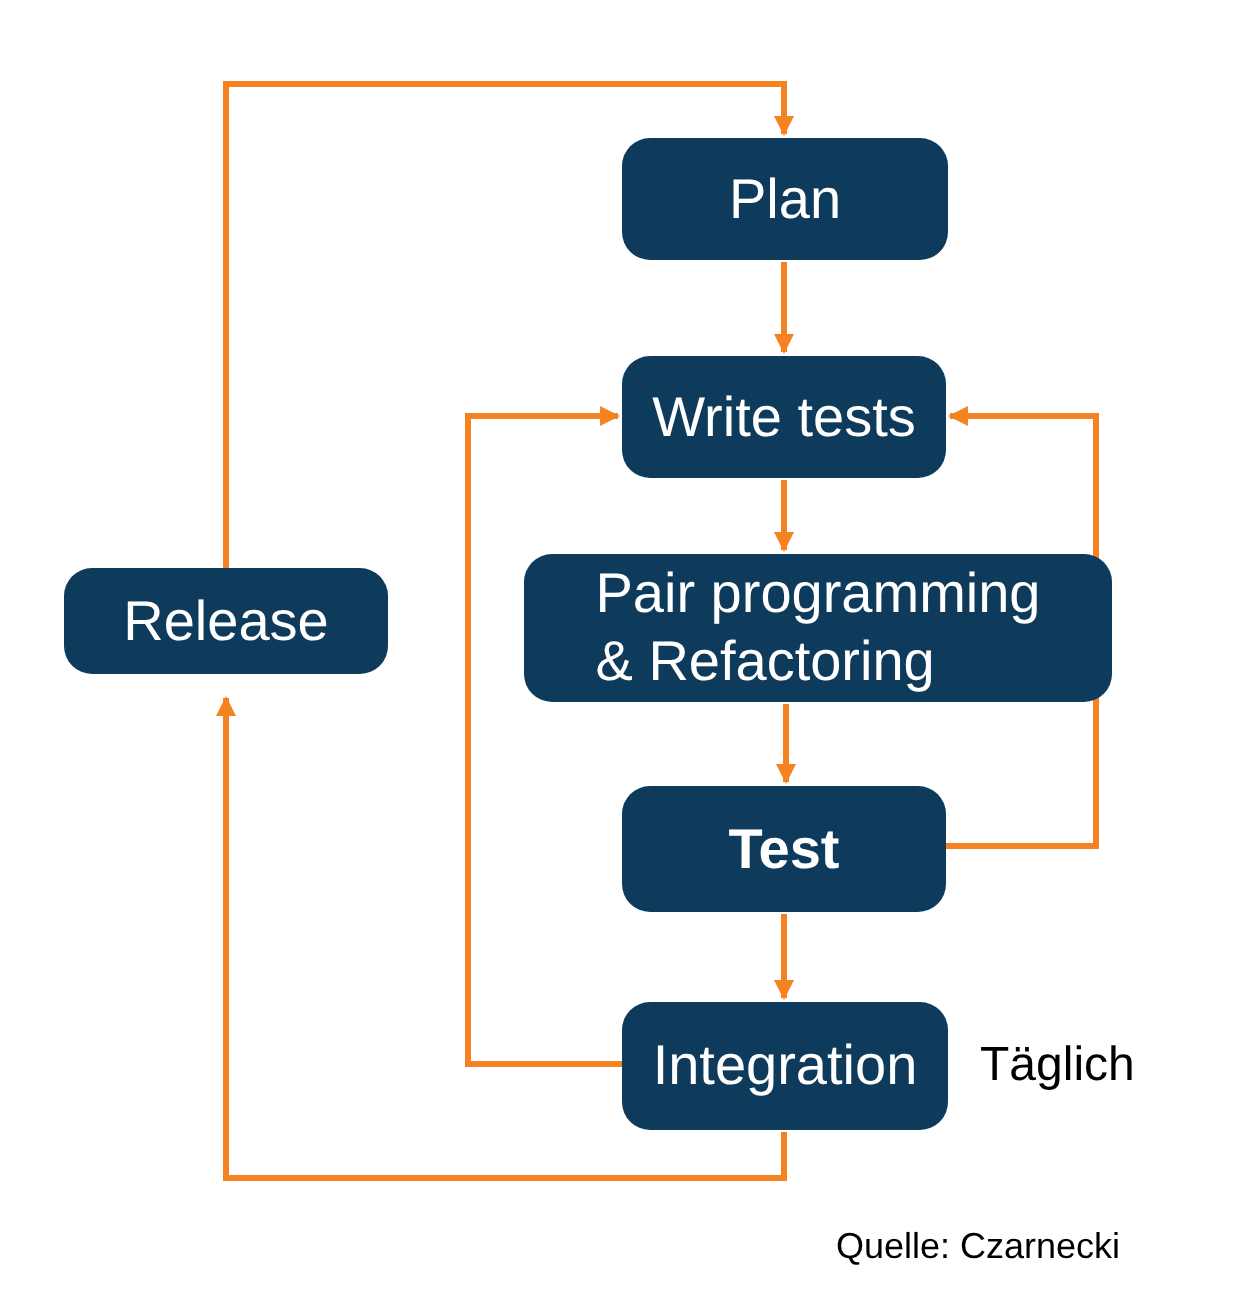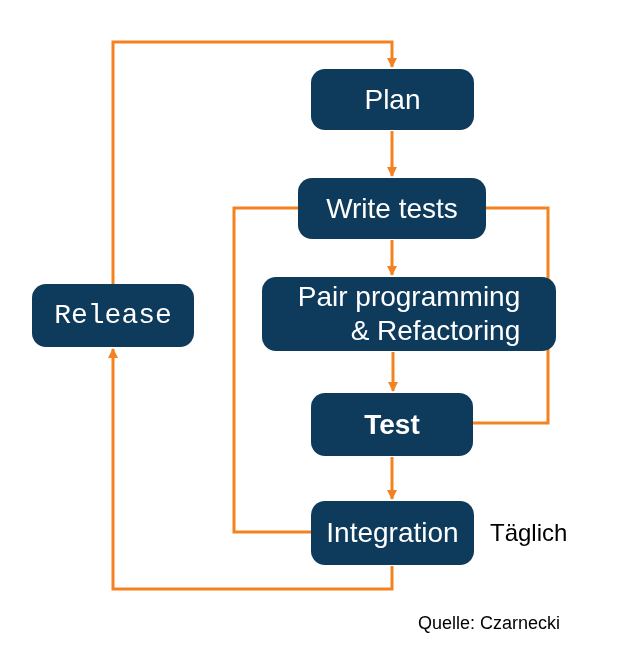--- a/index.html
+++ b/index.html
@@ -33,31 +33,31 @@
     stroke: none;
   }
   .node {
     position: absolute;
     background: var(--node-fill, #0e3a5c);
     color: var(--node-text, #ffffff);
     border-radius: 14px;
     display: flex;
     align-items: center;
     justify-content: center;
-    text-align: right;
+    text-align: left;
     font-size: 28px;
     line-height: 1.2;
     white-space: pre-line;
   }
   .node-plan        { left: 311px; top:  69px; width: 163px; height: 61px; }
-  .node-write-tests { left: 298px; top: 178px; width: 188px; height: 61px; }
+  .node-write-tests { left: 311px; top: 178px; width: 162px; height: 61px; }
   .node-pair        { left: 262px; top: 277px; width: 294px; height: 74px; }
   .node-test        { left: 311px; top: 393px; width: 162px; height: 63px; font-weight: bold; }
   .node-integration { left: 311px; top: 501px; width: 163px; height: 64px; }
-  .node-release     { left:  32px; top: 284px; width: 162px; height: 63px; font-family: Liberation Mono, monospace; }
+  .node-release     { left:  32px; top: 284px; width: 162px; height: 53px; }
   .side-label {
     position: absolute;
     color: var(--label-text, #000000);
     white-space: nowrap;
   }
   .label-cycle  { top: 10px;  right: 35px;  font-size: 24px; }
   .label-daily  { left: 490px; top: 519px;  font-size: 24px; }
   .label-source { left: 418px; top: 613px;  font-size: 18px; }
 </style>
 </head>

